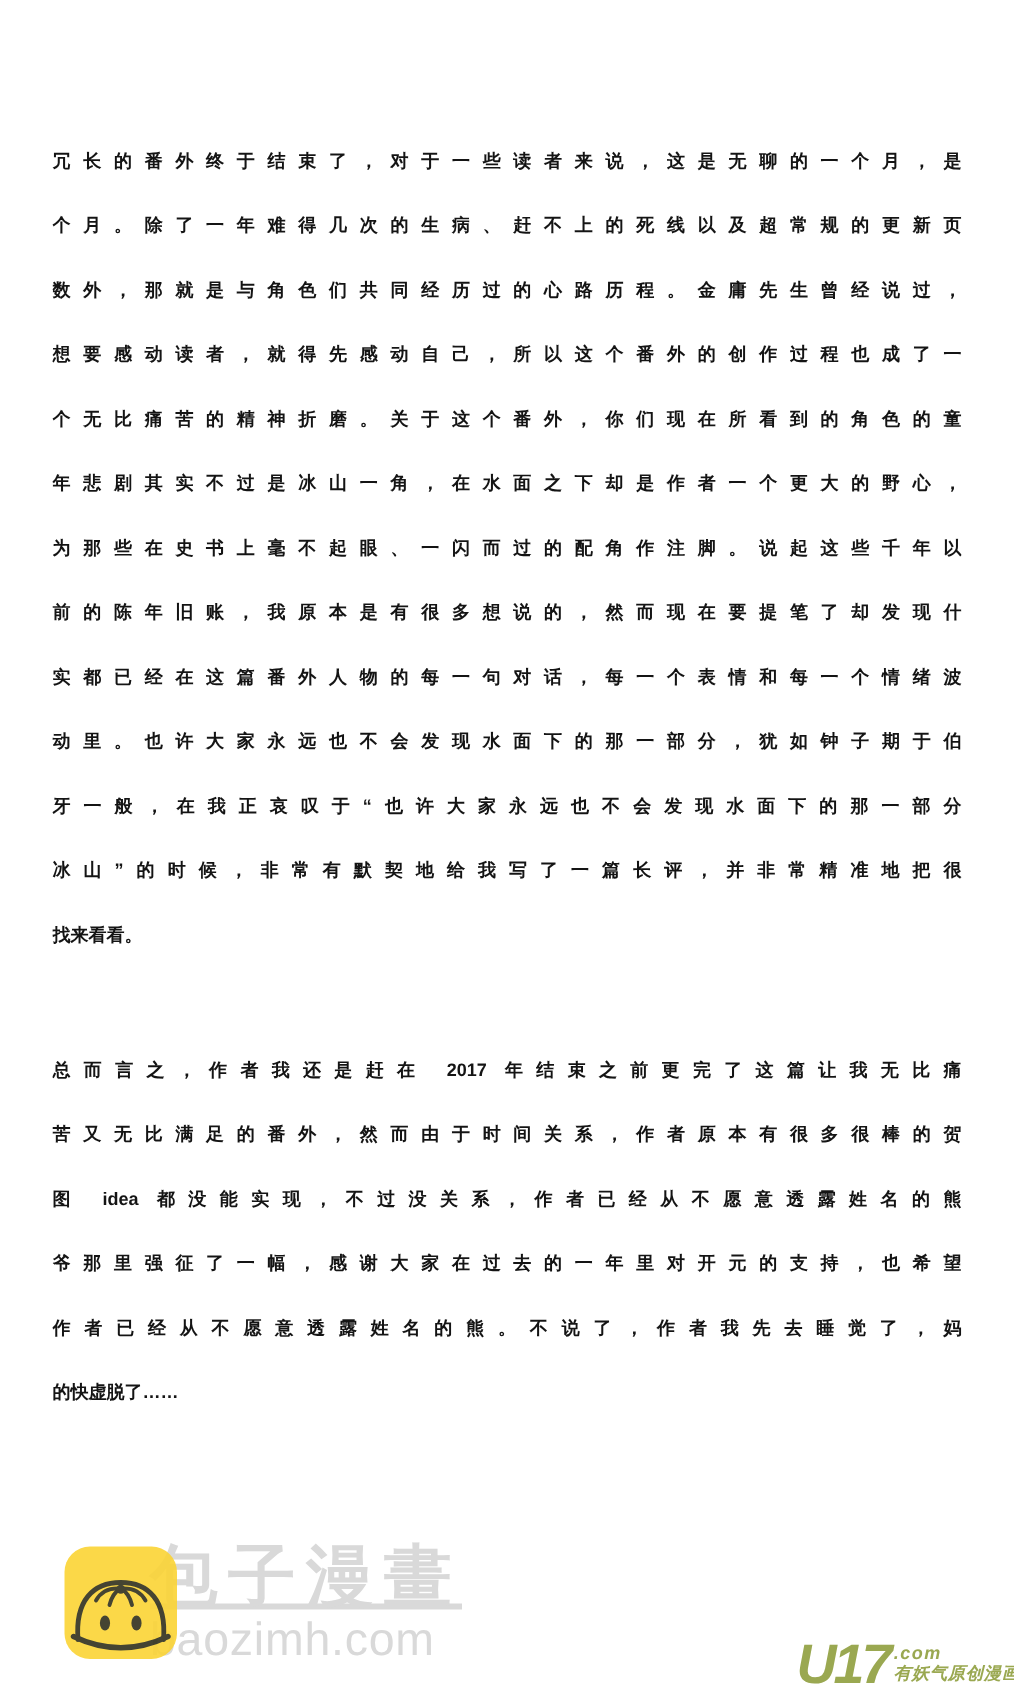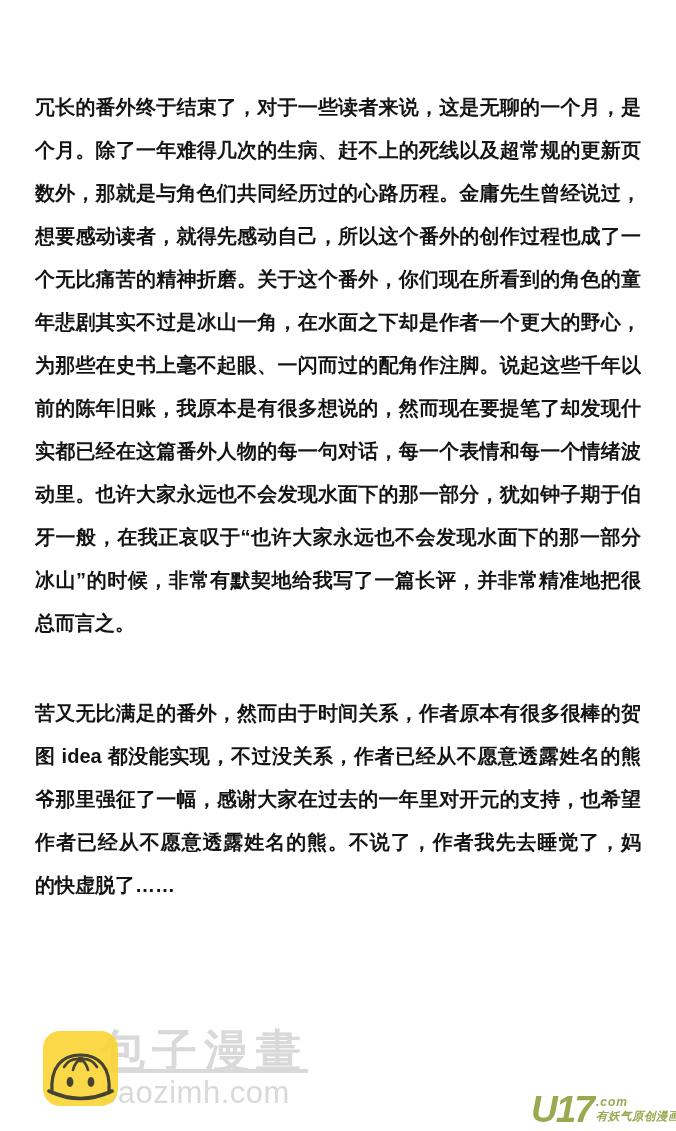--- a/index.html
+++ b/index.html
@@ -5,21 +5,21 @@
   html,body{margin:0;padding:0;background:#fff;}
   .page{
     position:relative;width:676px;height:1131px;overflow:hidden;
     background:var(--page-bg,#ffffff);
     font-family:"Liberation Sans","DejaVu Sans",sans-serif;
   }
   
   .article{
     position:absolute;left:35px;top:86px;width:606px;z-index:2;
     color:var(--text-color,#141414);
-    font-weight:700;font-size:20px;line-height:43px;
+    font-weight:700;font-size:12px;line-height:43px;
   }
   .paragraph + .paragraph{margin-top:47px;}
   .line{
     height:43px;overflow:hidden;white-space:normal;
     text-align:justify;text-align-last:justify;
     -moz-text-align-last:justify;text-justify:inter-character;
   }
   .line.last{text-align-last:left;-moz-text-align-last:left;}
   
   .wm-baozi-text{position:absolute;left:100px;top:1026px;z-index:1;color:var(--watermark-gray,#d9d9d9);}
@@ -61,23 +61,24 @@
         <div class="line">数外，那就是与角色们共同经历过的心路历程。金庸先生曾经说过，</div>
         <div class="line">想要感动读者，就得先感动自己，所以这个番外的创作过程也成了一</div>
         <div class="line">个无比痛苦的精神折磨。关于这个番外，你们现在所看到的角色的童</div>
         <div class="line">年悲剧其实不过是冰山一角，在水面之下却是作者一个更大的野心，</div>
         <div class="line">为那些在史书上毫不起眼、一闪而过的配角作注脚。说起这些千年以</div>
         <div class="line">前的陈年旧账，我原本是有很多想说的，然而现在要提笔了却发现什</div>
         <div class="line">实都已经在这篇番外人物的每一句对话，每一个表情和每一个情绪波</div>
         <div class="line">动里。也许大家永远也不会发现水面下的那一部分，犹如钟子期于伯</div>
         <div class="line">牙一般，在我正哀叹于“也许大家永远也不会发现水面下的那一部分</div>
         <div class="line">冰山”的时候，非常有默契地给我写了一篇长评，并非常精准地把很</div>
-        <div class="line last">总而言之。</div>
+        <div class="line last">找来看看。</div>
       </div>
       <div class="paragraph">
+        <div class="line">总而言之，作者我还是赶在 2017 年结束之前更完了这篇让我无比痛</div>
         <div class="line">苦又无比满足的番外，然而由于时间关系，作者原本有很多很棒的贺</div>
         <div class="line">图 idea 都没能实现，不过没关系，作者已经从不愿意透露姓名的熊</div>
         <div class="line">爷那里强征了一幅，感谢大家在过去的一年里对开元的支持，也希望</div>
         <div class="line">作者已经从不愿意透露姓名的熊。不说了，作者我先去睡觉了，妈</div>
         <div class="line last">的快虚脱了……</div>
       </div>
     </div>
 
   <div class="baozi-logo">
     <svg width="75" height="75" viewBox="0 0 75 75">

